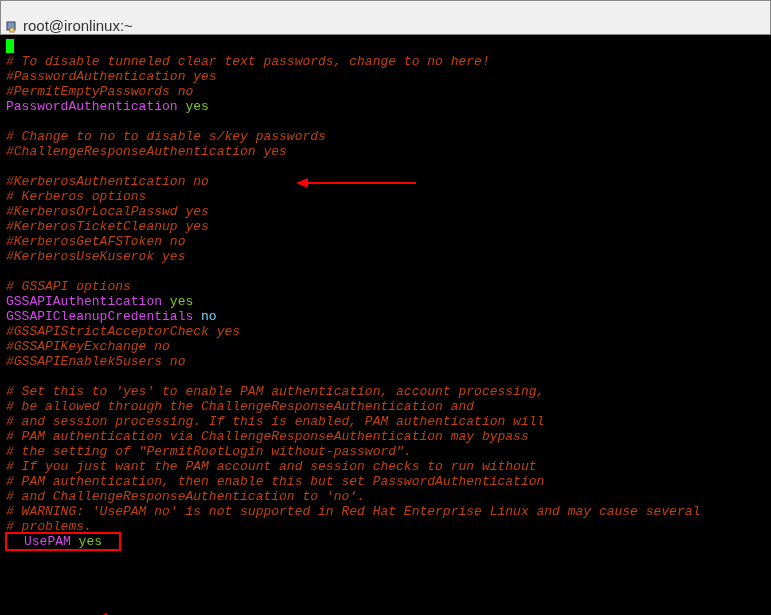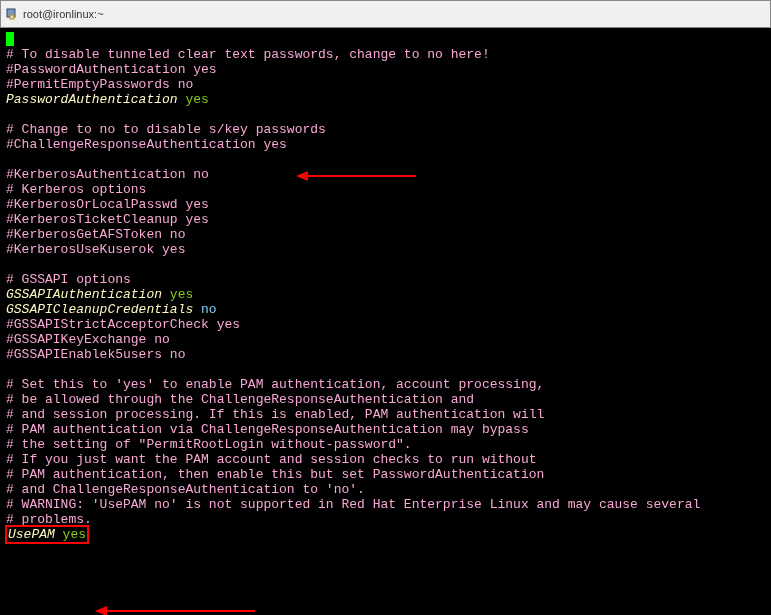--- a/index.html
+++ b/index.html
@@ -7,26 +7,26 @@
       font-family: 'Courier New', monospace;
       font-size: 13px;
       background: #fff;
       width: 771px;
       height: 615px;
       overflow: hidden;
     }
     .titlebar {
       background: #f0f0f0;
       border: 1px solid #888;
-      height: 28px;
+      height: 35px;
       display: flex;
-      align-items: center;
+      align-items: flex-end;
       padding: 0 4px;
       font-family: Arial, sans-serif;
-      font-size: 11px;
+      font-size: 15px;
       color: #333;
     }
     .titlebar-icon {
       width: 14px;
       height: 14px;
       margin-right: 4px;
       display: inline-flex;
       align-items: center;
       justify-content: center;
     }
@@ -39,34 +39,34 @@
       line-height: 15px;
       overflow: hidden;
     }
     .cursor {
       background: #00ff00;
       width: 8px;
       height: 14px;
       display: inline-block;
     }
     .line { white-space: pre; height: 15px; }
-    .comment { color: #f9a8d4; }
-    .key { color: #fef9c3; font-style: italic; }
+    .comment { color: #c2410c; font-style: italic; }
+    .key { color: #d946ef; }
     .valyes { color: #84cc16; }
     .valno { color: #7dd3fc; }
     .highlight1 {
       border: 2px solid red;
       display: inline-block;
       padding: 0 1px;
       margin: -2px -1px;
     }
     .highlight2 {
       border: 2px solid red;
       display: inline-block;
-      padding: 0 1px;
+      padding: 0 17px;
       margin: -2px -1px;
     }
     .arrow {
       position: absolute;
       height: 2px;
       background: red;
     }
     .arrow::before {
       content: '';
       position: absolute;

